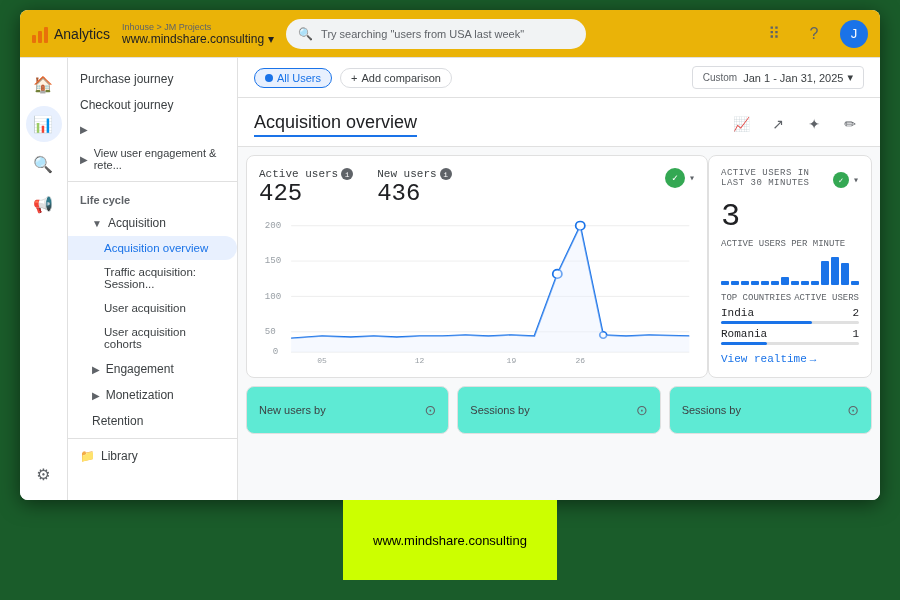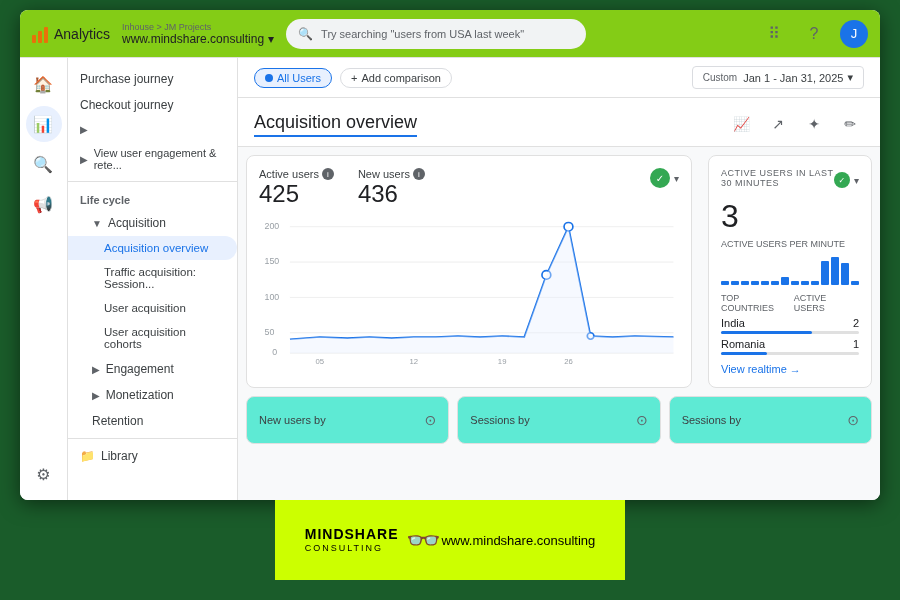--- a/index.html
+++ b/index.html
@@ -22,21 +22,21 @@
       background: #fff;
       border-radius: 8px;
       overflow: hidden;
       box-shadow: 0 4px 20px rgba(0,0,0,0.5);
       display: flex;
       flex-direction: column;
     }
 
     
     .top-bar {
-      background: #84cc16;
+      background: #eab308;
       height: 48px;
       display: flex;
       align-items: center;
       padding: 0 12px;
       border-bottom: 1px solid #e0e0e0;
       gap: 12px;
       flex-shrink: 0;
     }
 
     .logo-area {
@@ -307,22 +307,23 @@
       align-items: center;
       justify-content: center;
       cursor: pointer;
       color: #5f6368;
       font-size: 14px;
     }
 
     
     .charts-section {
       display: flex;
-      gap: 16px;
+      gap: 0;
       padding: 8px;
+      font-family: Liberation Mono, monospace;
     }
 
     .main-chart-card {
       flex: 1;
       background: #fff;
       border-radius: 8px;
       border: 1px solid #e0e0e0;
       padding: 12px;
       min-height: 200px;
     }
@@ -813,22 +814,15 @@
             <span>Sessions by</span>
             <span style="color:#5f6368;font-size:14px;">⊙</span>
           </div>
         </div>
 
       </div>
     </div>
   </div>
 
   <div class="footer">
-    <div class="footer-logo">
-      <div>
-        <div class="footer-logo-text">mindshare</div>
-        <div class="footer-logo-sub">CONSULTING</div>
-      </div>
-      <div class="glasses-icon">👓</div>
-    </div>
     <span class="footer-url">www.mindshare.consulting</span>
   </div>
 </div>
 
 </body></html>

